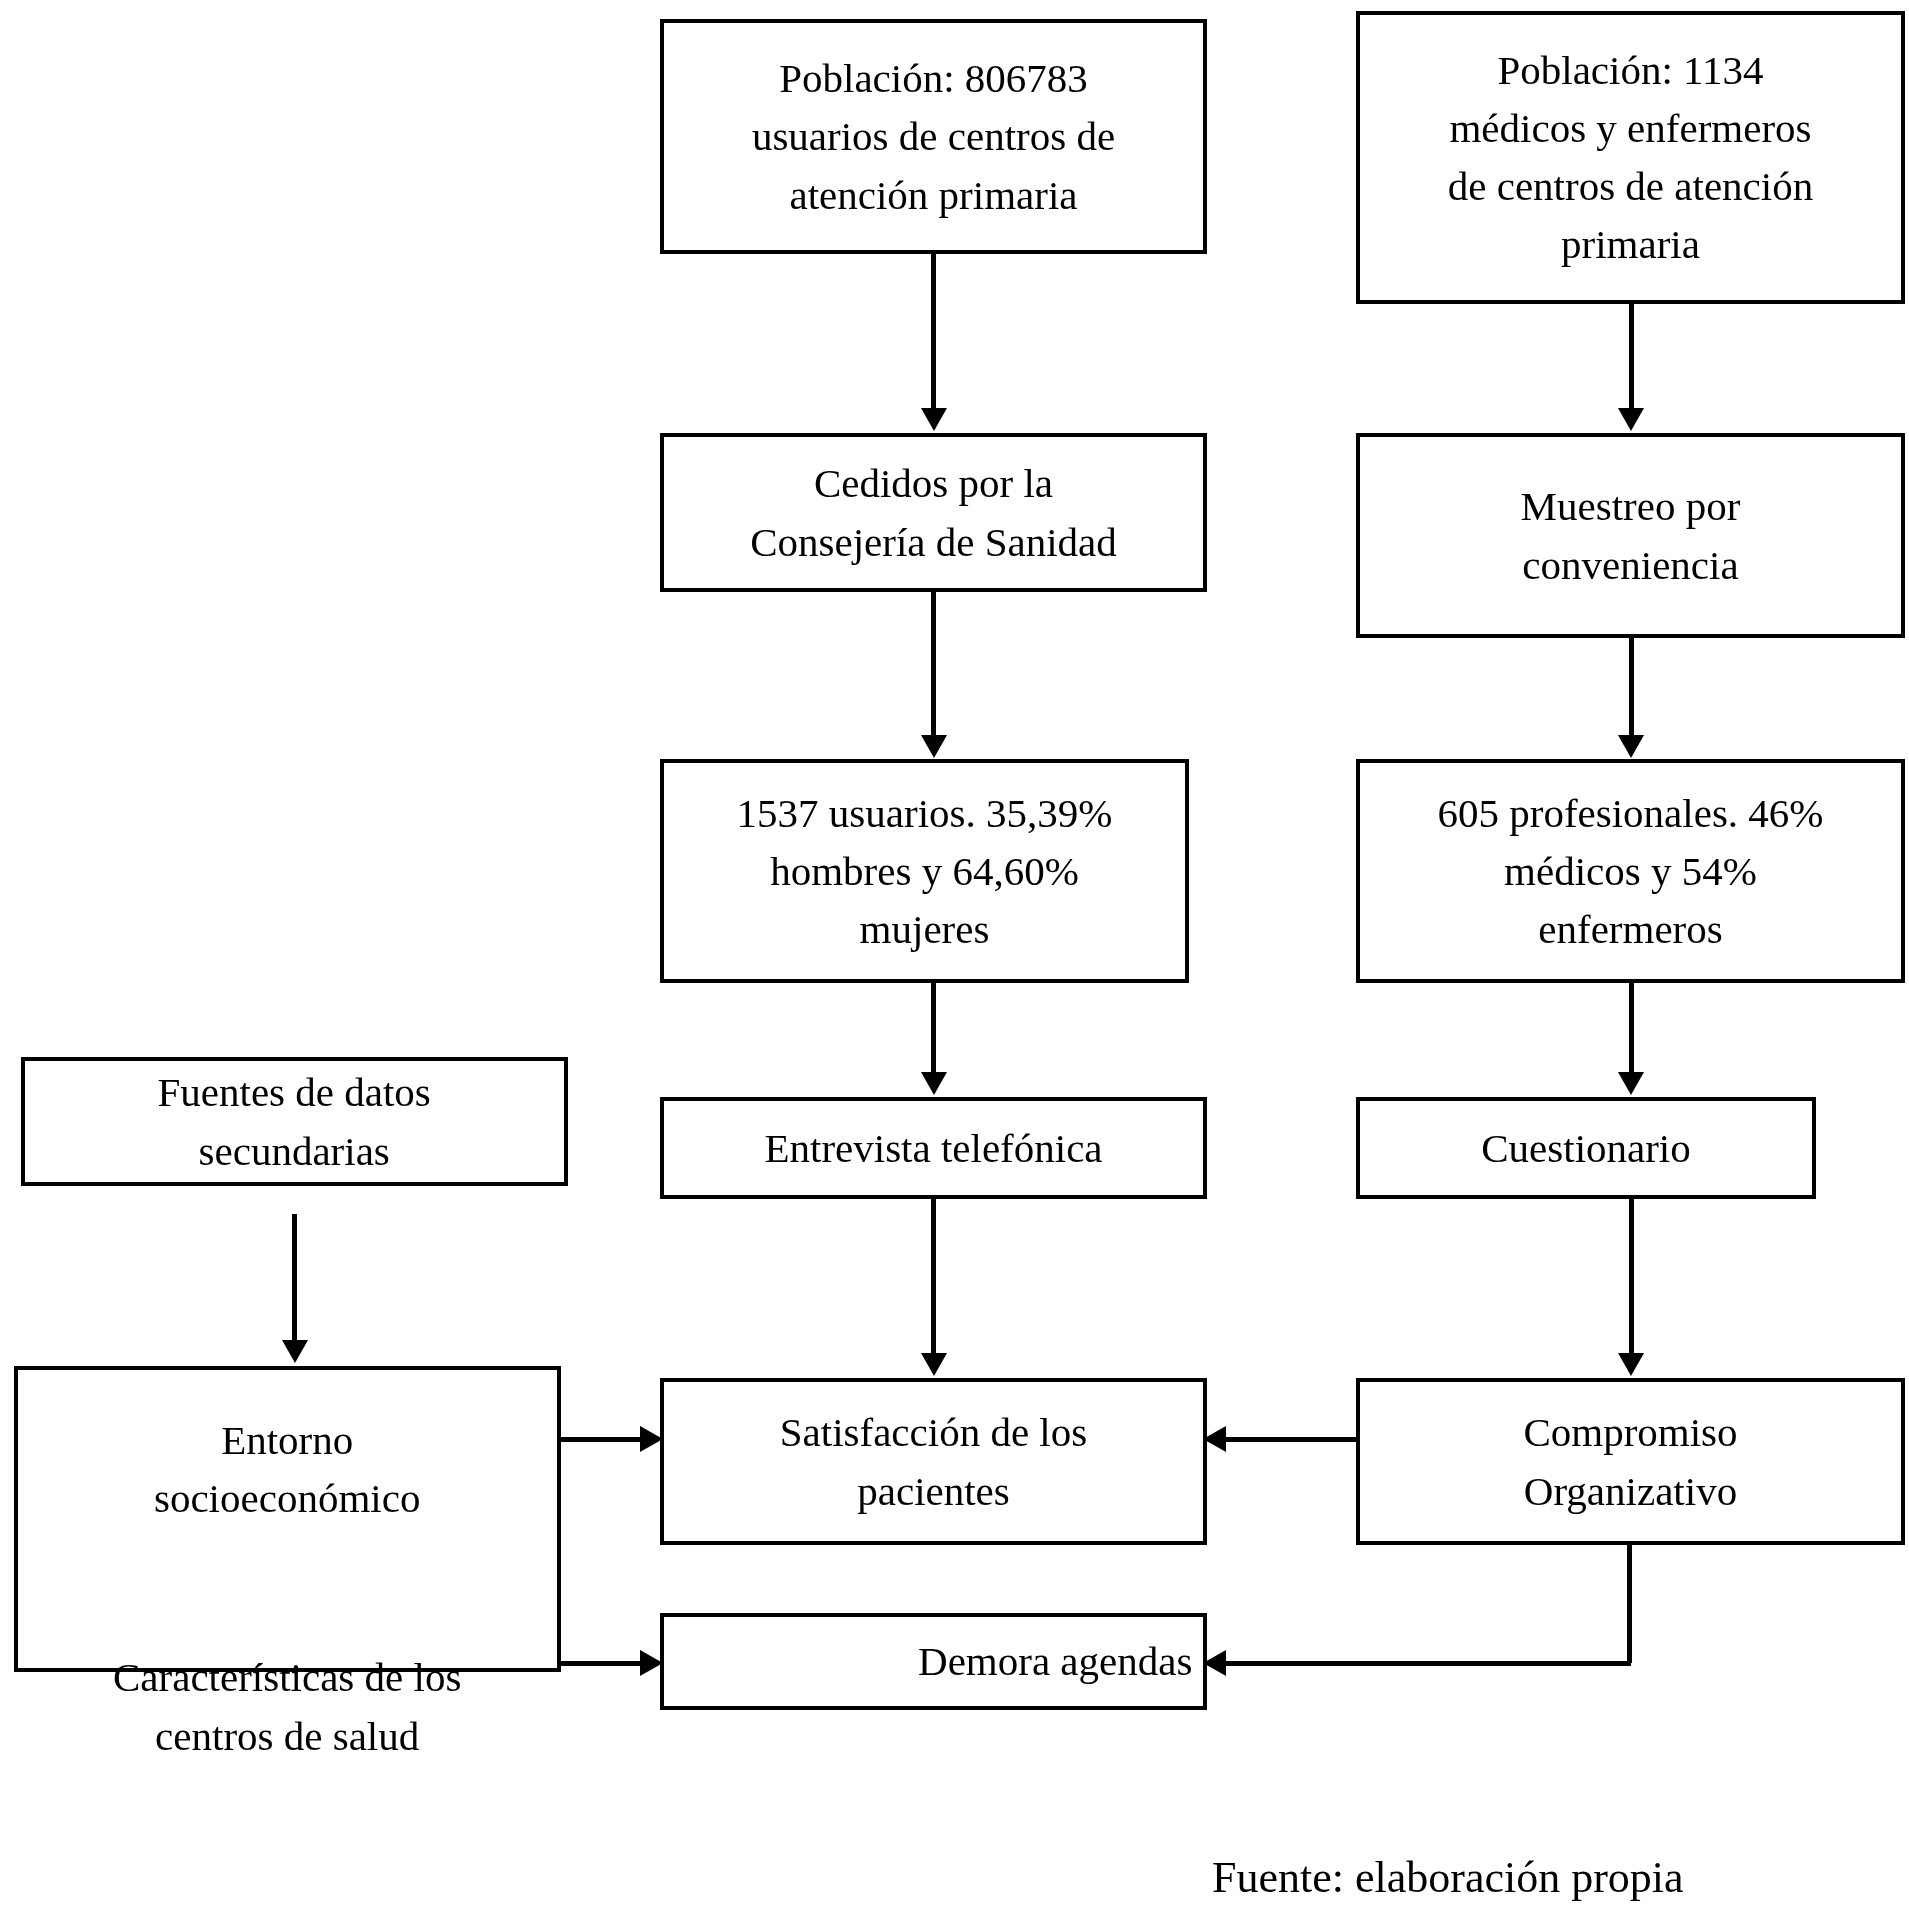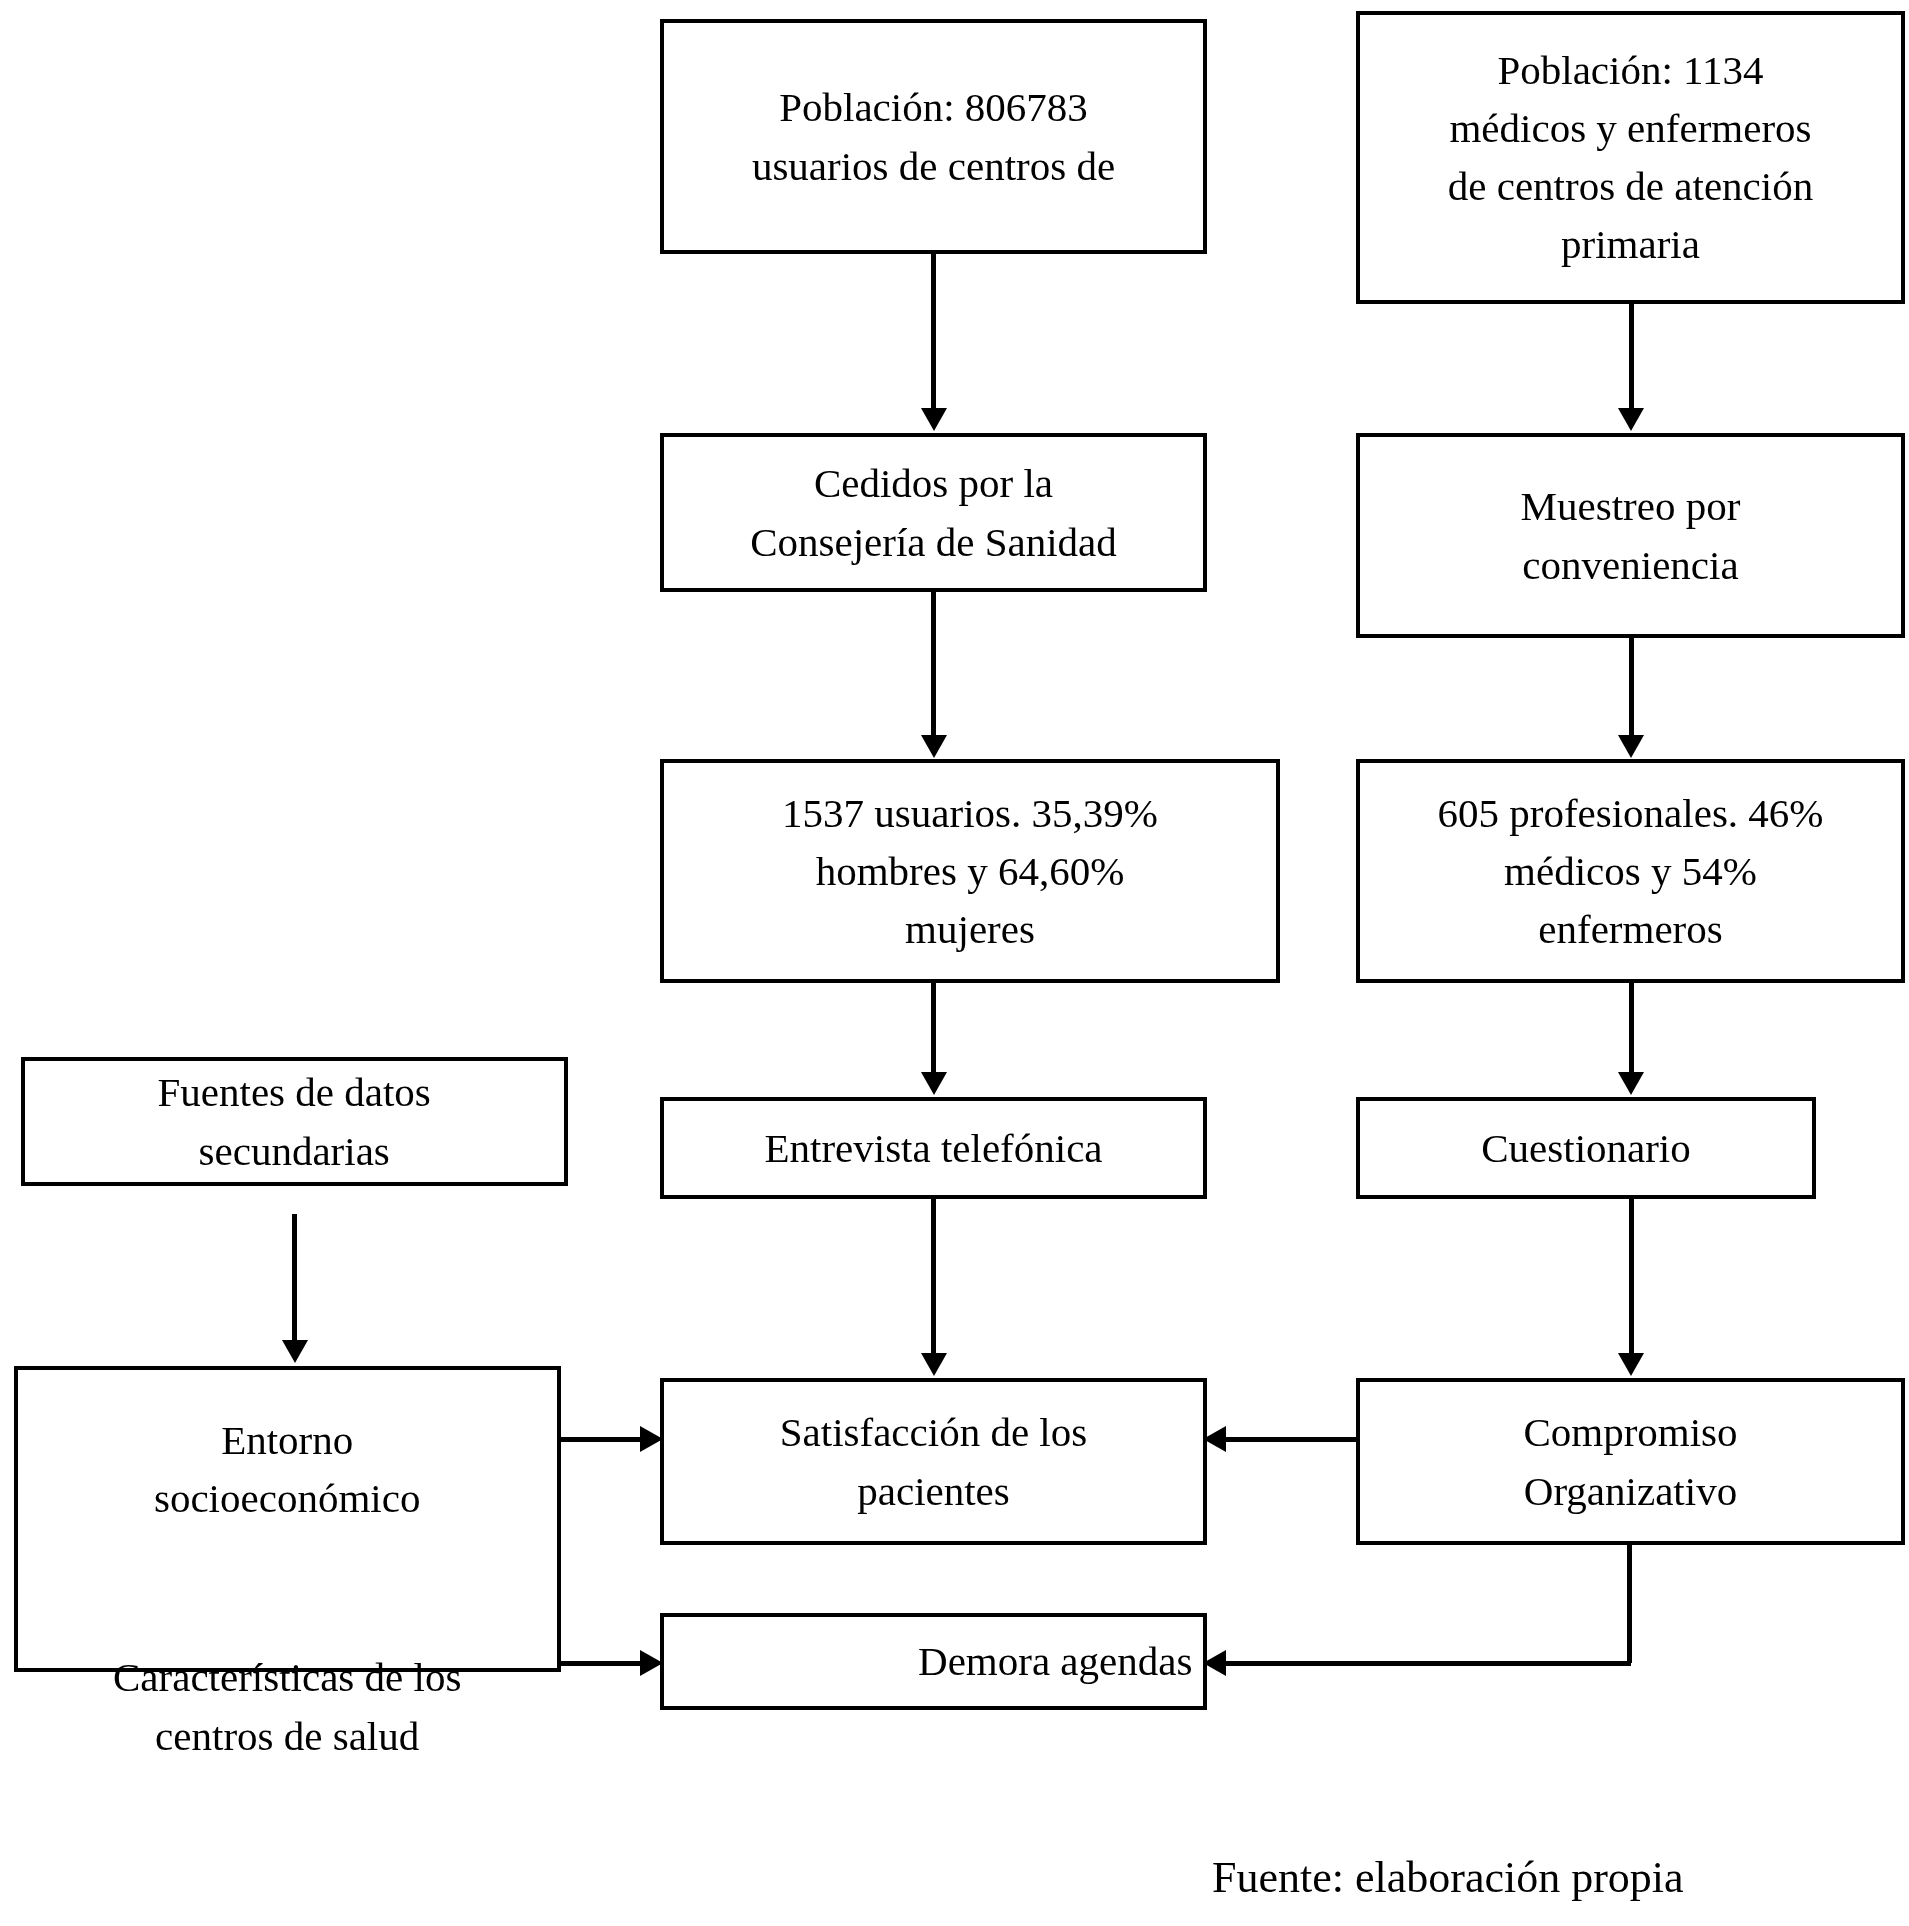--- a/index.html
+++ b/index.html
@@ -126,40 +126,41 @@
   <div class="hline" style="left:1226px; top:1437px; width:133px;"></div>
   <div class="arrow-left" style="left:1203px; top:1426px;"></div>
 
   <div class="vline" style="left:1627px; top:1488px; height:175px;"></div>
   <div class="hline" style="left:1226px; top:1661px; width:405px;"></div>
   <div class="arrow-left" style="left:1203px; top:1650px;"></div>
 
   <div class="node" style="left:660px; top:19px; width:547px; height:235px;">
     <span class="line">Población: 806783</span>
     <span class="line">usuarios de centros de</span>
+    <span class="line">atención primaria</span>
   </div>
 
   <div class="node" style="left:1356px; top:10.6px; width:549px; height:293px;">
     <span class="line">Población: 1134</span>
     <span class="line">médicos y enfermeros</span>
     <span class="line">de centros de atención</span>
     <span class="line">primaria</span>
   </div>
 
   <div class="node" style="left:660px; top:433px; width:547px; height:159px;">
     <span class="line">Cedidos por la</span>
     <span class="line">Consejería de Sanidad</span>
   </div>
 
   <div class="node" style="left:1356px; top:433px; width:549px; height:205px;">
     <span class="line">Muestreo por</span>
     <span class="line">conveniencia</span>
   </div>
 
-  <div class="node" style="left:660px; top:759px; width:620px; height:224px;">
+  <div class="node" style="left:660px; top:759px; width:529px; height:224px;">
     <span class="line">1537 usuarios. 35,39%</span>
     <span class="line">hombres y 64,60%</span>
     <span class="line">mujeres</span>
   </div>
 
   <div class="node" style="left:1356px; top:759px; width:549px; height:224px;">
     <span class="line">605 profesionales. 46%</span>
     <span class="line">médicos y 54%</span>
     <span class="line">enfermeros</span>
   </div>

